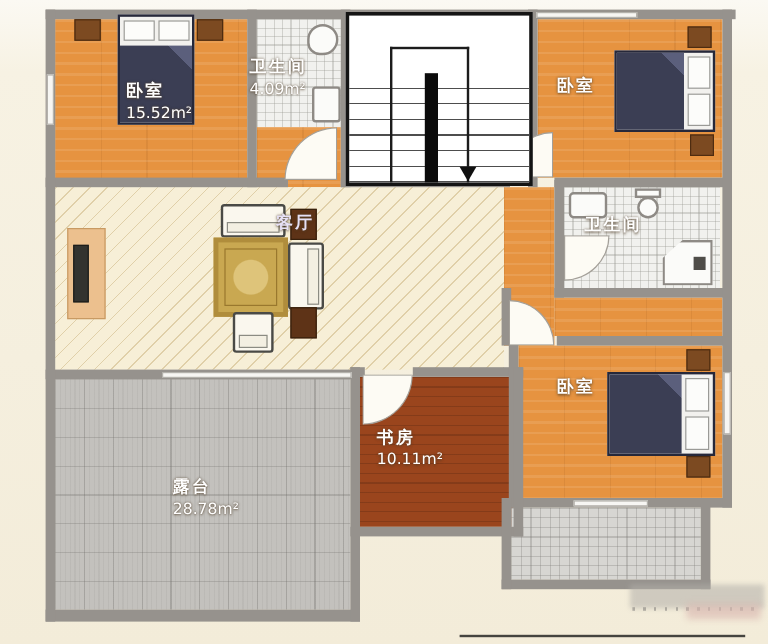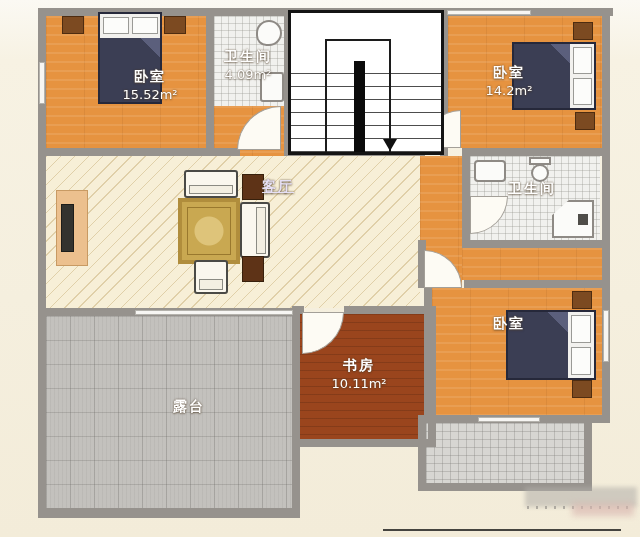--- a/index.html
+++ b/index.html
@@ -66,21 +66,21 @@
   .side-table{position:absolute;background:#5e3317;border:1px solid #37200c;}
   .rug{position:absolute;background:#c9a851;border:4px solid #b08d3c;}
   .rug-inner{position:absolute;left:5px;right:5px;top:5px;bottom:5px;border:1px solid #99782e;
     background:radial-gradient(circle at 50% 50%,#dec47a 0 14px,rgba(0,0,0,0) 15px);}
   .tv-stand{position:absolute;background:#ecc08e;border:1px solid #c89a63;}
   .tv{position:absolute;background:#33332f;border:1px solid #1d1d1a;}
   .fixture{position:absolute;background:#fbfbf9;border:2px solid #8e8a85;}
   .shower{clip-path:polygon(0 40%,40% 0,100% 0,100% 100%,0 100%);}
   .shower-drain{position:absolute;right:4px;top:12px;width:10px;height:11px;background:#4f4d49;}
   
-  .label{position:absolute;text-align:center;color:#ffffff;
+  .label{position:absolute;text-align:left;color:#ffffff;
     text-shadow:0 0 2px rgba(80,62,40,.85),0 1px 2px rgba(80,62,40,.5);line-height:1.45;}
   .label .rn{font-size:14px;font-weight:bold;letter-spacing:2px;display:block;}
   .label .ra{font-size:13px;display:block;}
   .label-living{color:#e6e0f5;}
   
   .wm-block{position:absolute;left:525px;top:487px;width:112px;height:20px;background:#b2afa9;opacity:.55;filter:blur(2px);}
   .wm-pink{position:absolute;left:572px;top:503px;width:62px;height:13px;background:#d9b7b0;opacity:.65;filter:blur(3px);}
   .wm-dots{position:absolute;left:527px;top:506px;width:108px;height:3px;opacity:.6;
     background:repeating-linear-gradient(90deg,#8a8782 0 2px,rgba(0,0,0,0) 2px 9px);}
   .page-line{position:absolute;left:383px;top:529px;width:238px;height:2px;background:#45443f;}
@@ -202,37 +202,37 @@
   <div class="label" style="left:105px;top:66px;width:90px;">
     <span class="rn">卧室</span>
     <span class="ra">15.52m²</span>
   </div>
   <div class="label" style="left:208px;top:46px;width:80px;">
     <span class="rn">卫生间</span>
     <span class="ra">4.09m²</span>
   </div>
   <div class="label" style="left:464px;top:62px;width:90px;">
     <span class="rn">卧室</span>
-    <span class="ra">14.2m²</span>
-  </div>
-  <div class="label label-living" style="left:230px;top:176px;width:96px;text-decoration:underline;">
+  </div>
+  <div class="label label-living" style="left:230px;top:176px;width:96px;">
     <span class="rn">客厅</span>
   </div>
   <div class="label" style="left:487px;top:178px;width:90px;">
     <span class="rn">卫生间</span>
   </div>
   <div class="label" style="left:464px;top:313px;width:90px;">
     <span class="rn">卧室</span>
   </div>
   <div class="label" style="left:314px;top:355px;width:90px;">
     <span class="rn">书房</span>
     <span class="ra">10.11m²</span>
   </div>
   <div class="label" style="left:144px;top:396px;width:90px;">
     <span class="rn">露台</span>
+    <span class="ra">28.78m²</span>
   </div>
   <div class="label" style="left:463px;top:438px;width:90px;">
   </div>
 
   <div class="wm-block"></div>
   <div class="wm-dots"></div>
   <div class="wm-pink"></div>
   <div class="page-line"></div>
 
 </div>

